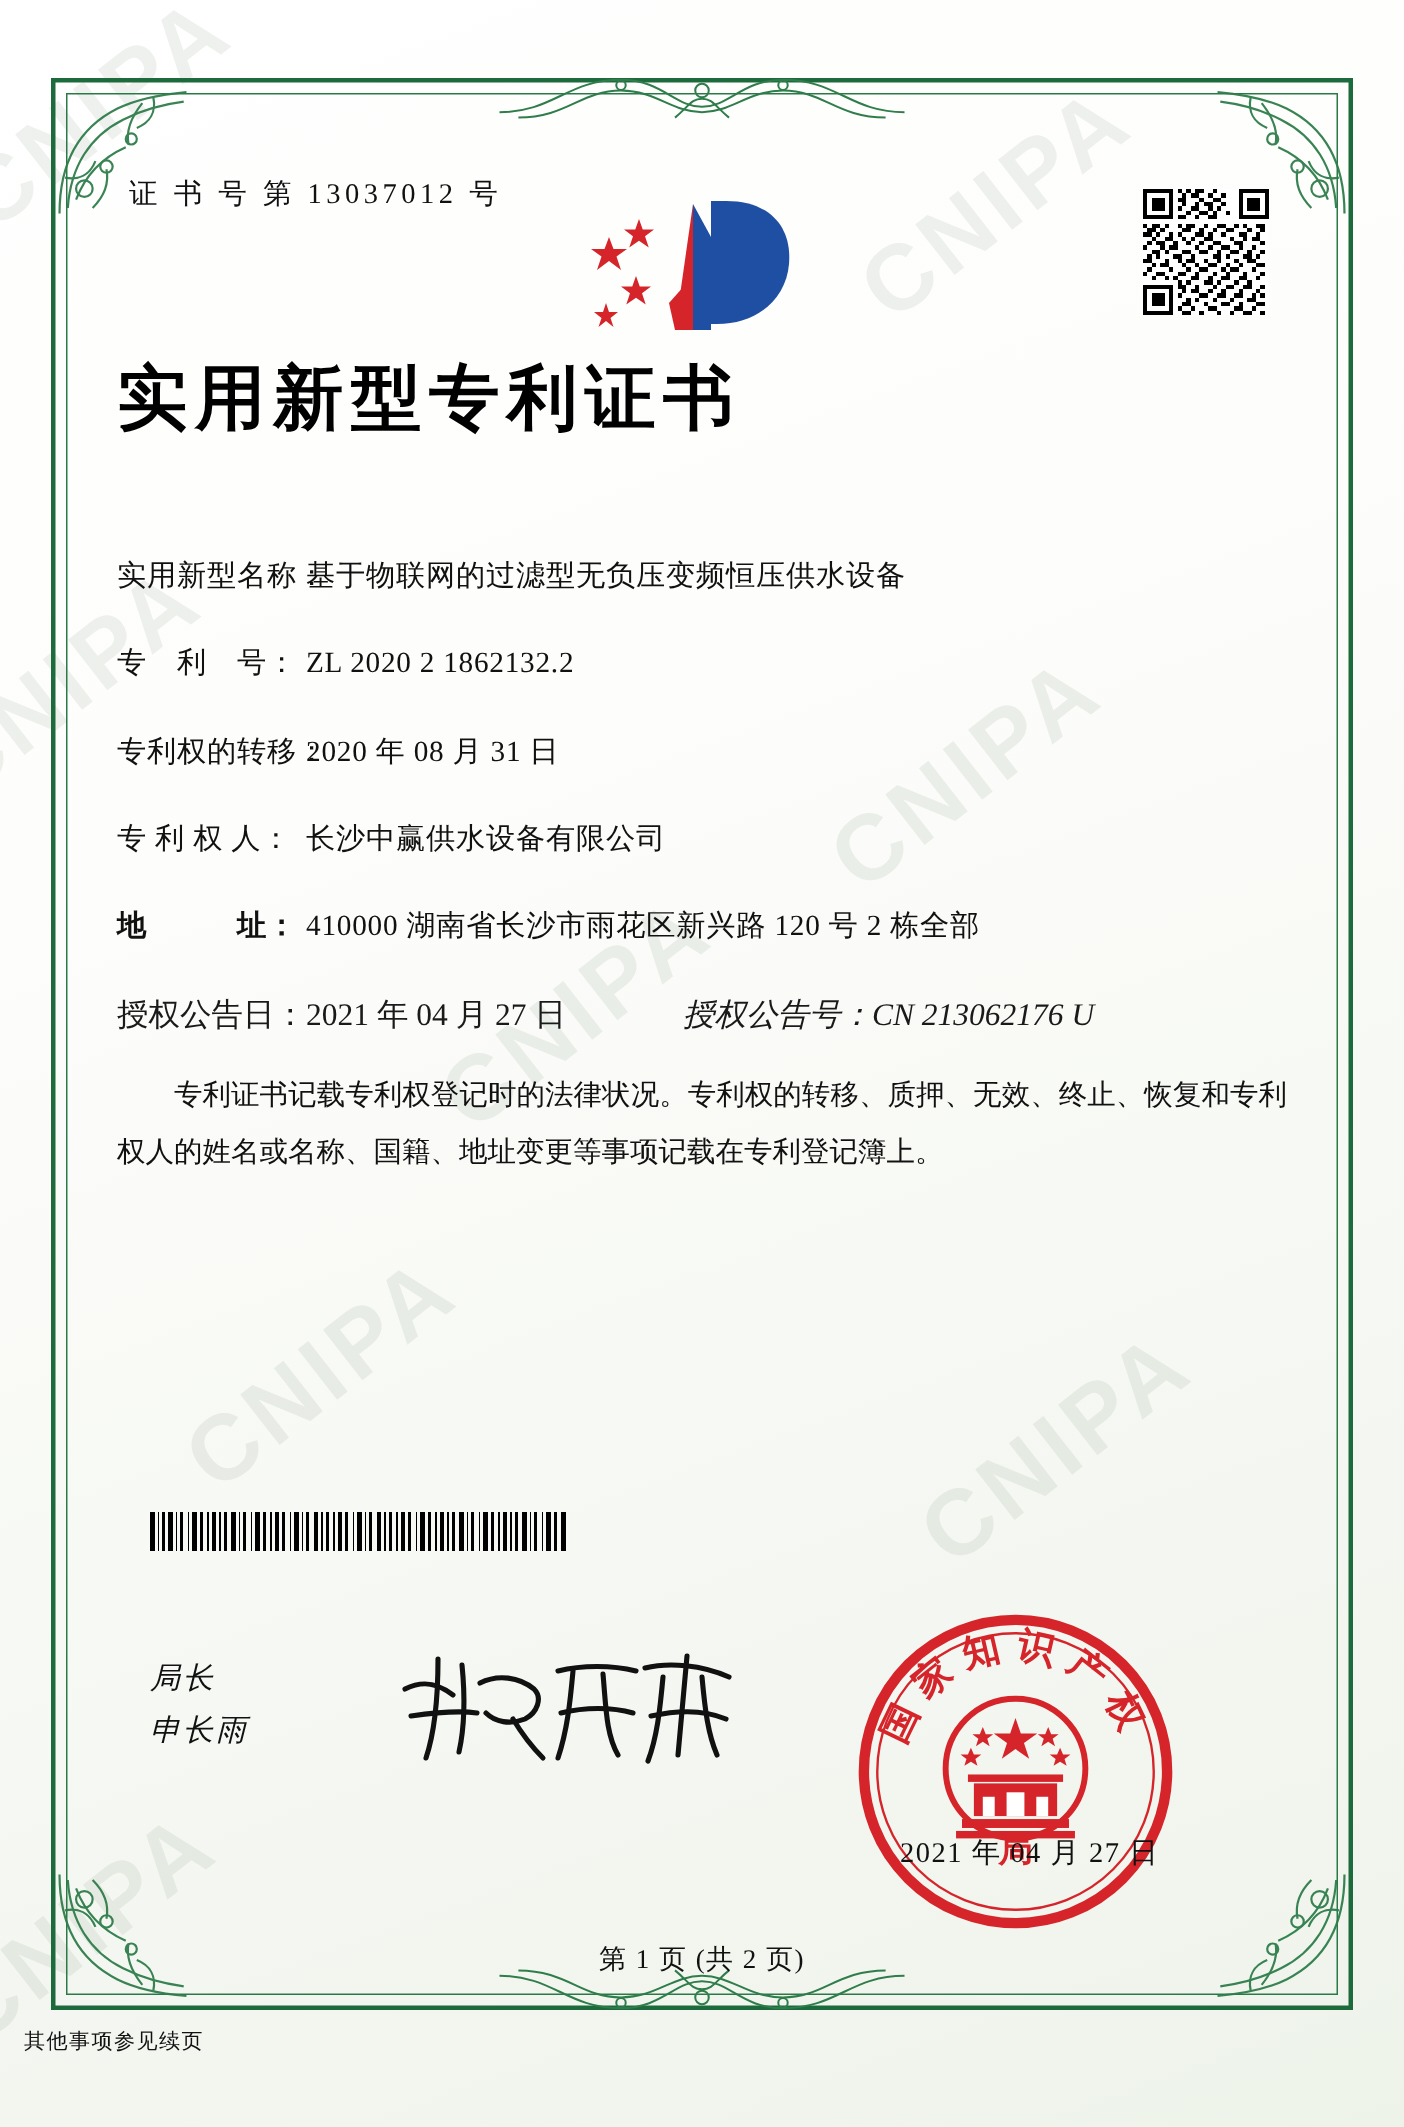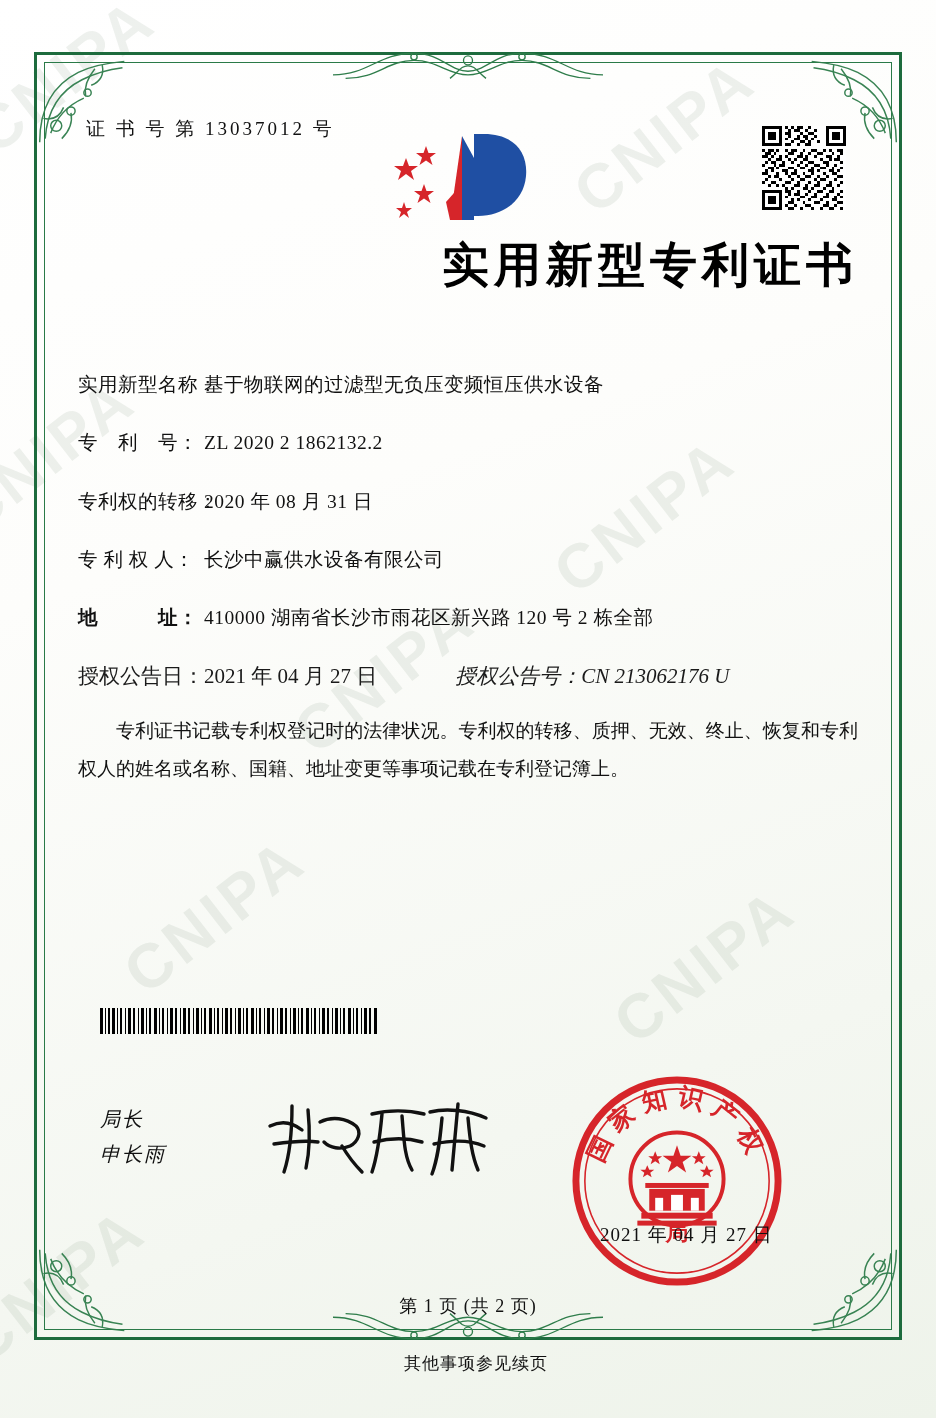--- a/index.html
+++ b/index.html
@@ -114,21 +114,21 @@
     position: absolute;
     right: 12px;
     top: 30px;
     width: 84px;
     height: 84px;
     background: #fff;
   }
   .qr svg { display: block; width: 100%; height: 100%; }
 
   .main-title {
-    text-align: right;
+    text-align: left;
     font-size: 47px;
     font-weight: bold;
     letter-spacing: 5px;
     margin-top: 92px;
     color: #000;
     font-family: "DejaVu Serif", "Liberation Serif", serif;
   }
 
   .fields {
     margin-top: 74px;
@@ -234,22 +234,22 @@
     top: 1294px;
     text-align: center;
     font-size: 18px;
     letter-spacing: 1px;
     color: #111;
   }
   .footer-note {
     position: absolute;
     left: 16px; right: 0;
     top: 1352px;
-    text-align: center;
-    font-size: 17px;
+    text-align: left;
+    font-size: 14px;
     letter-spacing: 1px;
     color: #111;
   }
 </style>
 </head>
 <body>
 
 <div class="page">
 
   <div class="watermarks">

